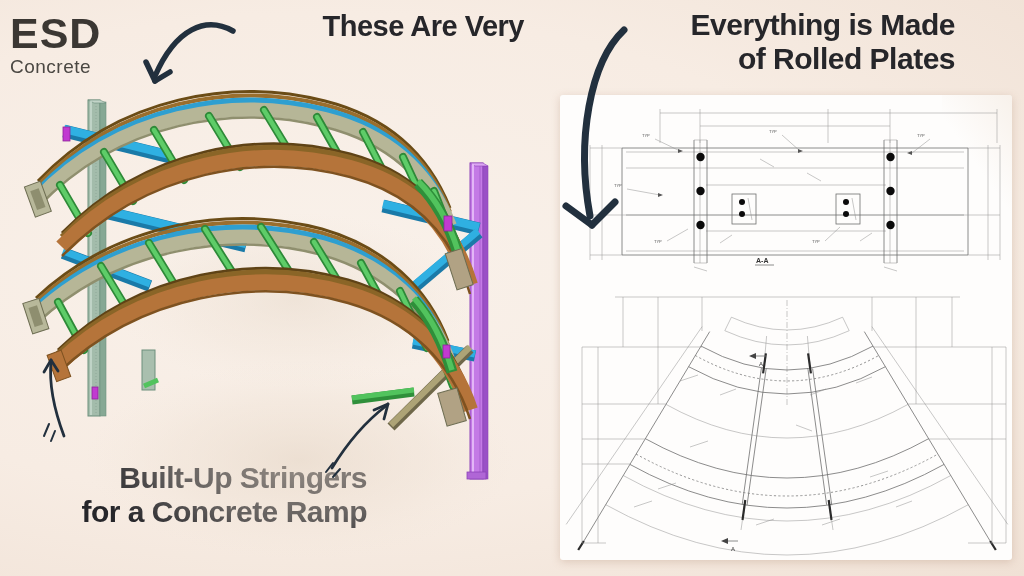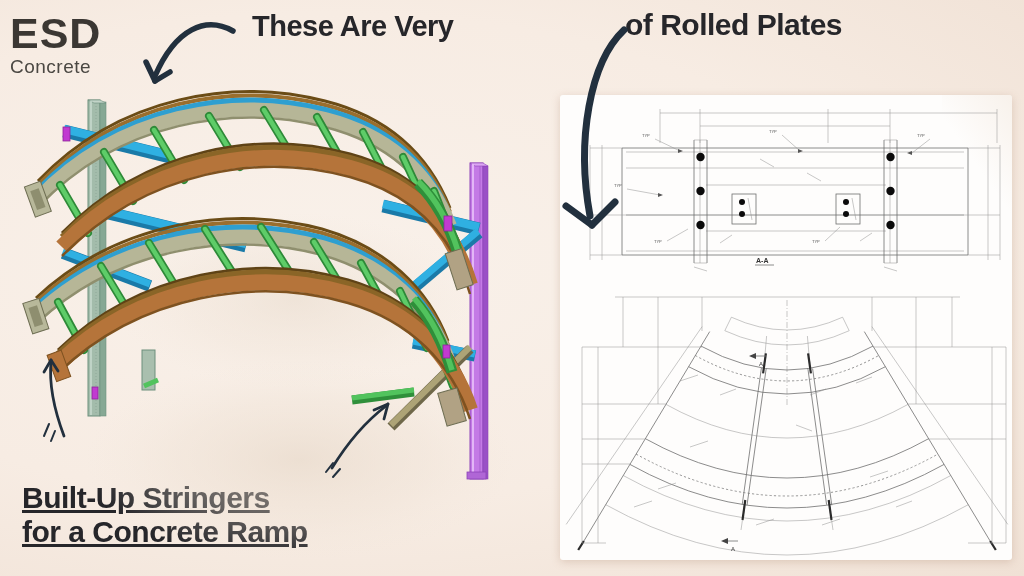--- a/index.html
+++ b/index.html
@@ -4,25 +4,25 @@
 <style>
   html,body{margin:0;padding:0;}
   body{width:1024px;height:576px;overflow:hidden;font-family:"Liberation Sans",sans-serif;}
   .canvas{position:relative;width:1024px;height:576px;
     background:radial-gradient(ellipse at 32% 45%, #f9f1ea 0%, #f7ece3 55%, #f0e1d5 100%);}
   
   .logo{position:absolute;left:10px;top:12px;line-height:1;}
   .logo .t{font-size:43px;font-weight:bold;letter-spacing:1px;color:#3b3733;}
   .logo .s{font-size:19px;font-weight:400;color:#4b4843;margin-top:2px;letter-spacing:.5px;}
   
-  .callout{position:absolute;text-align:left;font-weight:bold;color:#26262a;
+  .callout{position:absolute;text-align:right;font-weight:bold;color:#26262a;
     font-size:30px;line-height:1.13;letter-spacing:-.5px;}
   .co-spirals{left:252px;top:10px;width:272px;font-size:29px;}
   .co-plates{left:625px;top:8px;width:330px;}
-  .co-stringers{left:22px;top:481px;width:345px;text-decoration:underline;}
+  .co-stringers{left:22px;top:461px;width:345px;}
   
   .panel{position:absolute;left:560px;top:95px;width:452px;height:465px;background:#fefdfc;
     border-radius:3px;box-shadow:0 2px 8px rgba(160,120,95,.28);z-index:2;}
   .panel .sheen{position:absolute;right:0;top:0;width:70px;height:120px;
     background:linear-gradient(235deg, rgba(243,232,221,.55) 0%, rgba(243,232,221,0) 55%);border-radius:0 3px 0 0;}
   .dwg{position:absolute;left:0;top:0;}
   
   .model-layer{position:absolute;left:0;top:0;z-index:1;}
   .arrow-layer{position:absolute;left:0;top:0;z-index:3;pointer-events:none;}
   .headings{z-index:4;}
@@ -391,20 +391,21 @@
     <div class="logo">
       <div class="t">ESD</div>
       <div class="s">Concrete</div>
     </div>
 
     <div class="callout co-spirals">
       <div>These Are Very</div>
     </div>
 
     <div class="callout co-plates">
+      <div>Everything is Made</div>
       <div>of Rolled Plates</div>
     </div>
 
     <div class="callout co-stringers">
       <div>Built-Up Stringers</div>
       <div>for a Concrete Ramp</div>
     </div>
   </div>
 
 </div>

